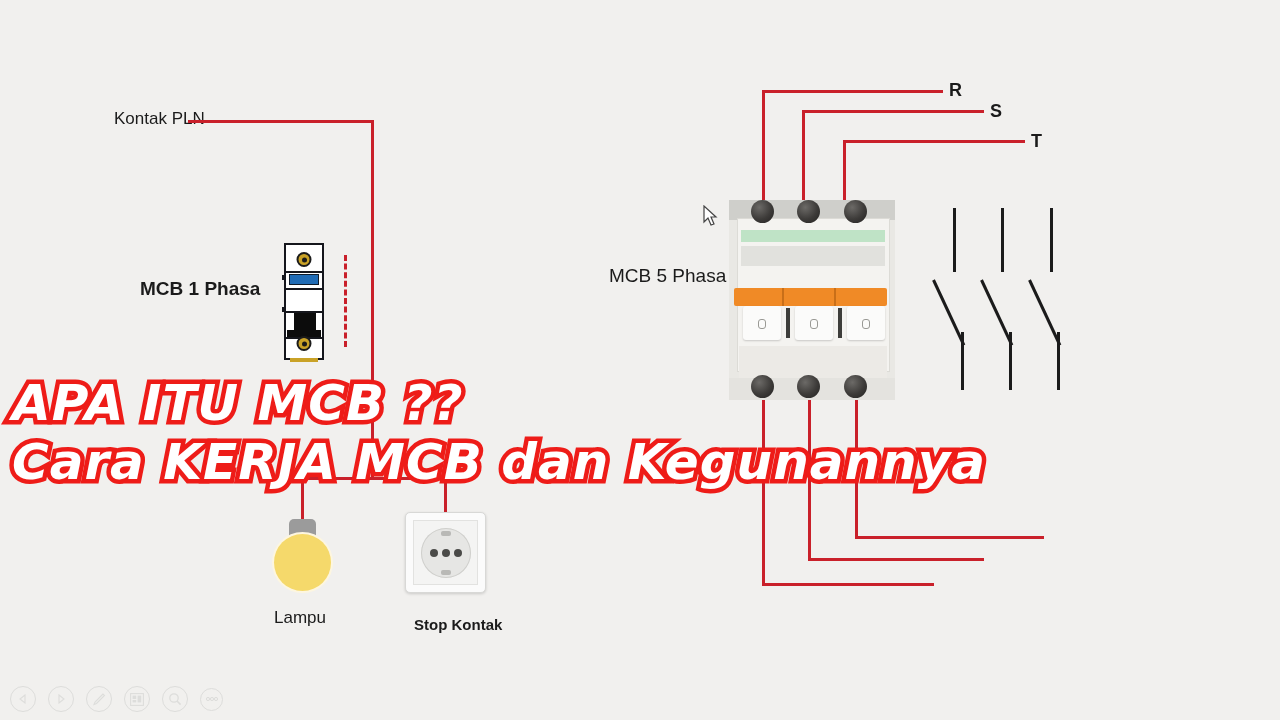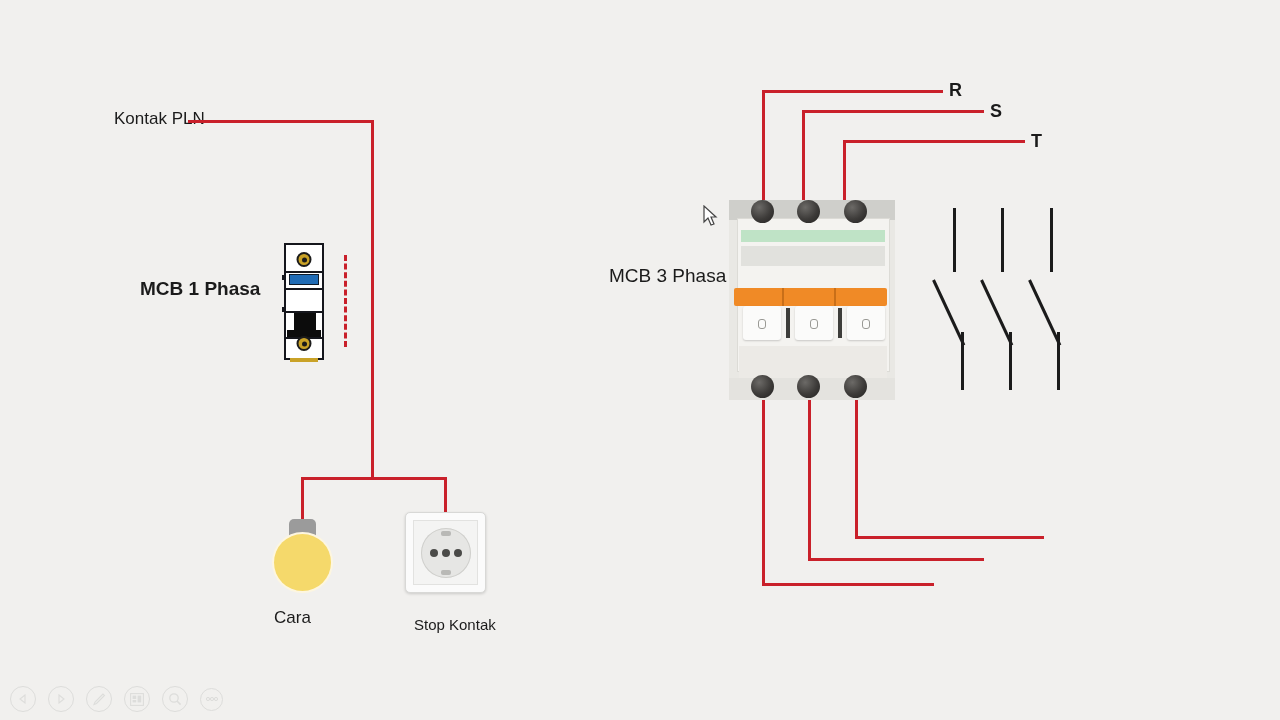--- a/index.html
+++ b/index.html
@@ -55,21 +55,21 @@
   .label {
     position: absolute;
     font-family: "Liberation Sans", sans-serif;
     color: #1b1b1b;
     white-space: nowrap;
   }
   #lbl-input   { left: 114px; top: 109px;  font-size: 17px; }
   #lbl-mcb1    { left: 140px; top: 278px;  font-size: 19px; font-weight: bold; }
   #lbl-mcb3    { left: 609px; top: 265px;  font-size: 19px; }
   #lbl-lampu   { left: 274px; top: 608px;  font-size: 17px; }
-  #lbl-stop    { left: 414px; top: 616px;  font-size: 15px; font-weight: normal; }
+  #lbl-stop    { left: 414px; top: 616px;  font-size: 15px; font-weight: bold; }
   #lbl-r { left: 949px;  top: 80px;  font-size: 18px; font-weight: bold; }
   #lbl-s { left: 990px;  top: 101px; font-size: 18px; font-weight: bold; }
   #lbl-t { left: 1031px; top: 131px; font-size: 18px; font-weight: bold; }
 
   
   .wire-h, .wire-v {
     position: absolute;
     background: #c9202a;
   }
   .wire-h { height: 3px; }
@@ -424,21 +424,21 @@
     <div class="toggle-base"></div>
     <div class="divider d4"></div>
     <div class="notch n1"></div>
     <div class="notch n2"></div>
     <div class="term bot"></div>
     <div class="feet"></div>
   </div>
 
   <div id="lamp-cap"></div>
   <div id="lamp-bulb"></div>
-  <div class="label" id="lbl-lampu">Cara</div>
+  <div class="label" id="lbl-lampu">Lampu</div>
 
   <div id="socket">
     <div class="inner">
       <div class="round">
         <div class="clip top"></div>
         <div class="hole h1"></div>
         <div class="hole h2"></div>
         <div class="hole h3"></div>
         <div class="clip bot"></div>
       </div>
@@ -460,21 +460,21 @@
 
   <div class="wire-v" style="left:762px; top:385px; height:198px;"></div>
   <div class="wire-h" style="left:762px; top:583px; width:172px;"></div>
 
   <div class="wire-v" style="left:808px; top:385px; height:173px;"></div>
   <div class="wire-h" style="left:808px; top:558px; width:176px;"></div>
 
   <div class="wire-v" style="left:855px; top:385px; height:151px;"></div>
   <div class="wire-h" style="left:855px; top:536px; width:189px;"></div>
 
-  <div class="label" id="lbl-mcb3">MCB 3 Phasa</div>
+  <div class="label" id="lbl-mcb3">MCB 5 Phasa</div>
   <div id="mcb3">
     <div class="topcap"></div>
     <div class="body"></div>
     <div class="greenlabel"></div>
     <div class="greylabel"></div>
 
     <div class="orangebar">
       <div class="seam" style="left:48px;"></div>
       <div class="seam" style="left:100px;"></div>
     </div>
@@ -509,20 +509,24 @@
 
   <div class="sym-diag" style="left:932px; top:280px; height:72px; transform:rotate(-25deg);"></div>
   <div class="sym-line" style="left:961px; top:332px; height:58px;"></div>
 
   <div class="sym-diag" style="left:980px; top:280px; height:72px; transform:rotate(-25deg);"></div>
   <div class="sym-line" style="left:1009px; top:332px; height:58px;"></div>
 
   <div class="sym-diag" style="left:1028px; top:280px; height:72px; transform:rotate(-25deg);"></div>
   <div class="sym-line" style="left:1057px; top:332px; height:58px;"></div>
 
+  <div class="title-block">
+    <div class="title-line l1">APA ITU MCB ??</div>
+    <div class="title-line l2">Cara KERJA MCB dan Kegunannya</div>
+  </div>
 
   <svg id="cursor" viewBox="0 0 16 22">
     <path d="M1,1 L1,17 L5,13 L8,20 L11,19 L8,12 L13,12 Z" fill="#ffffff" stroke="#444444" stroke-width="1.2"></path>
   </svg>
 
   <div id="toolbar">
     <div class="tb-btn">
       <svg width="10" height="10" viewBox="0 0 10 10">
         <path d="M7,1 L2,5 L7,9 Z" fill="none" stroke="#dddddb" stroke-width="1.1"></path>
       </svg>

